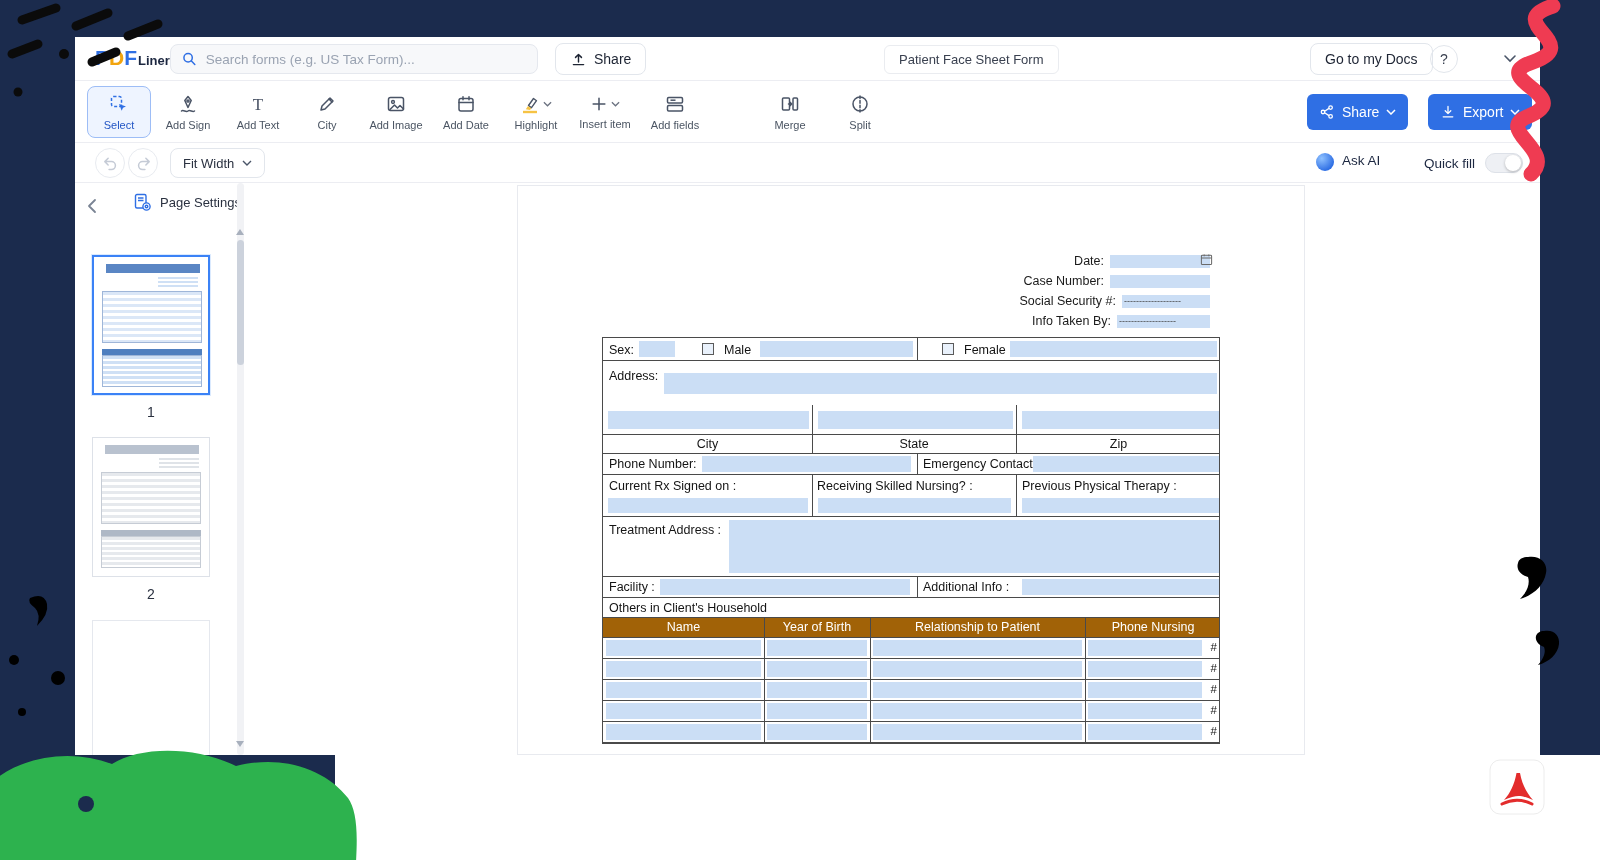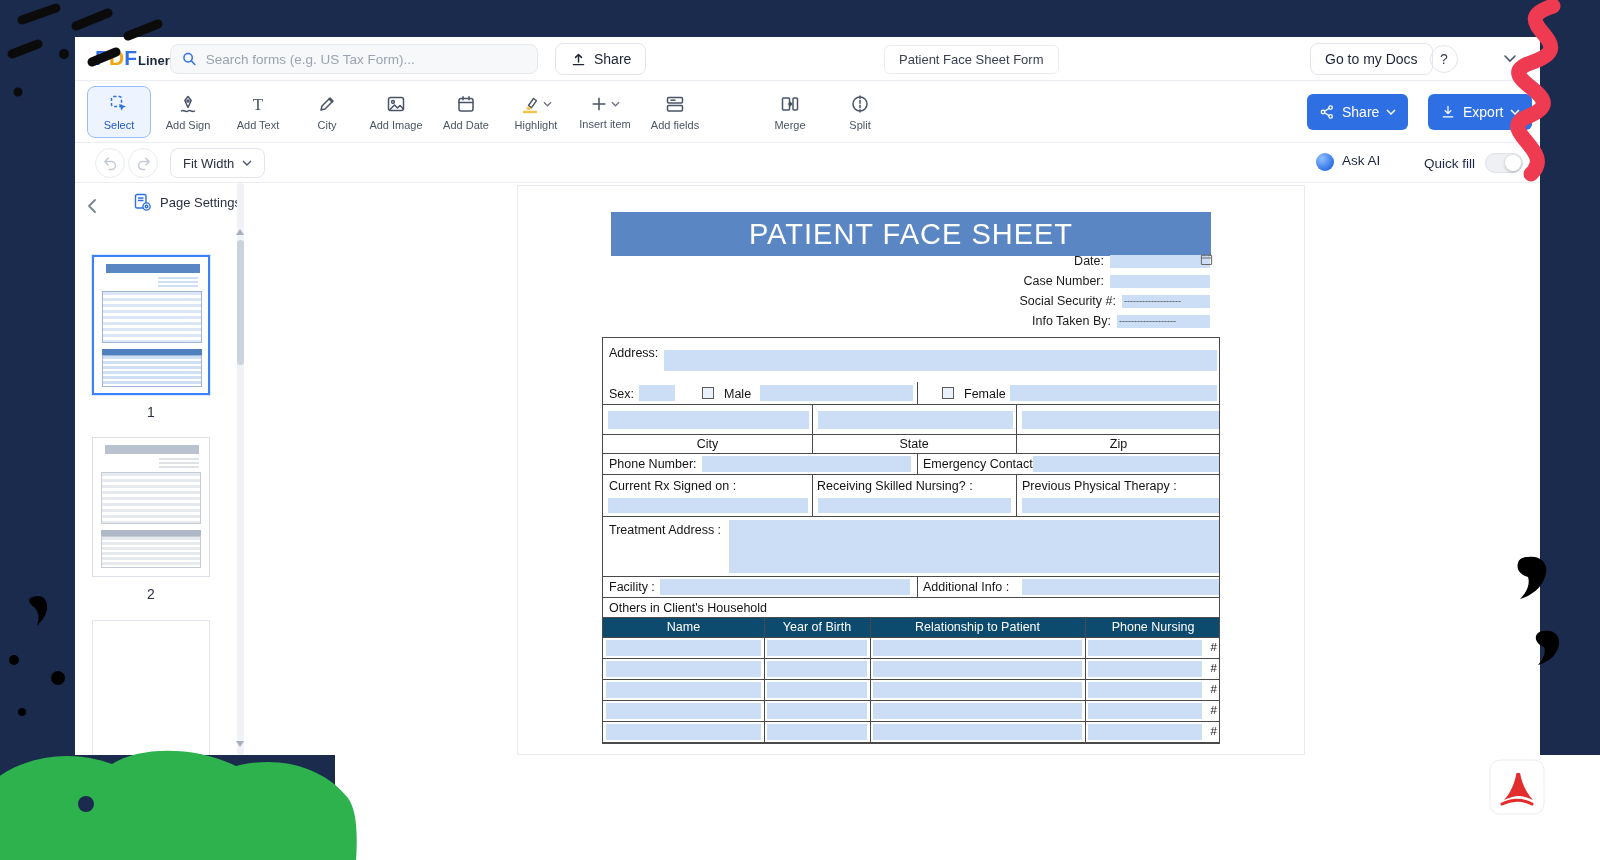--- a/index.html
+++ b/index.html
@@ -79,21 +79,21 @@
   .mf-a{width:100px}.mf-b{width:88px}.mf-c{width:93px}
   .cal{position:absolute;right:-3px;top:-2px}
   .dash{font-size:9px;color:#444;line-height:13px;padding-left:2px;white-space:nowrap;overflow:hidden;display:block}
   .t{position:absolute;left:84px;top:151px;width:618px;border:1px solid #4a4a4a}
   .tr{position:relative;border-bottom:1px solid #4a4a4a;background:#fff}
   .tr.noline{border-bottom:none}
   .lab{position:absolute;font-size:12.5px;color:#141414;white-space:nowrap}
   .f{position:absolute;background:#cbdef5;cursor:text}
   .vd{position:absolute;top:0;bottom:0;width:1px;background:#4a4a4a}
   .cb{position:absolute;width:12px;height:12px;border:1px solid #5a5a5a;background:#e9f1fb;cursor:pointer}
-  .thead{background:#0c4a6e}
+  .thead{background:#a16207}
   .thc{position:absolute;top:2px;font-size:12.5px;text-align:center;color:#fff}
   .cc{position:absolute;top:2px;font-size:12.5px;text-align:center;color:#141414}
   .hash{position:absolute;font-size:11.5px;color:#141414;top:3px;width:14px;text-align:right}
 </style>
 </head>
 <body>
 
 <div class="stage">
 
   <div class="editor">
@@ -321,21 +321,20 @@
 
       <div class="thumb t3"></div>
 
       <div class="sb-track"></div>
       <div class="sb-up"></div>
       <div class="sb-thumb"></div>
       <div class="sb-down"></div>
     </div>
 
     <div class="page">
-      <div class="ftitle">PATIENT FACE SHEET</div>
 
       <div class="meta">
         <div class="mrow">
           <span>Date:</span>
           <span class="mfield mf-a">
             <svg class="cal" width="13" height="13" viewBox="0 0 14 14" fill="none" stroke="#6a6a6a" stroke-width="1.1">
                 <rect x="1.5" y="2.5" width="11" height="10" rx="1"></rect>
                 <path d="M1.5 5.5 h11 M4.5 1.5 v2 M9.5 1.5 v2"></path>
               </svg>
           </span>
@@ -353,36 +352,36 @@
         <div class="mrow">
           <span>Info Taken By:</span>
           <span class="mfield mf-c">
               <span class="dash">-------------------</span>
             </span>
         </div>
       </div>
 
       <div class="t">
 
-
-        <div class="tr noline" style="height:44px">
-          <span class="lab" style="left:6px;top:8px">Address:</span>
-          <div class="f" style="left:61px;top:12px;width:553px;height:21px"></div>
-        </div>
 
         <div class="tr" style="height:23px">
           <span class="lab" style="left:6px;top:5px">Sex:</span>
           <div class="f" style="left:36px;top:3px;width:36px;height:16px"></div>
           <div class="cb" style="left:99px;top:5px"></div>
           <span class="lab" style="left:121px;top:5px">Male</span>
           <div class="f" style="left:157px;top:3px;width:153px;height:16px"></div>
           <div class="vd" style="left:314px"></div>
           <div class="cb" style="left:339px;top:5px"></div>
           <span class="lab" style="left:361px;top:5px">Female</span>
           <div class="f" style="left:407px;top:3px;width:207px;height:16px"></div>
+        </div>
+
+        <div class="tr noline" style="height:44px">
+          <span class="lab" style="left:6px;top:8px">Address:</span>
+          <div class="f" style="left:61px;top:12px;width:553px;height:21px"></div>
         </div>
 
         <div class="tr" style="height:29px;border-bottom:none">
           <div class="f" style="left:5px;top:6px;width:201px;height:18px"></div>
           <div class="vd" style="left:209px"></div>
           <div class="f" style="left:215px;top:6px;width:195px;height:18px"></div>
           <div class="vd" style="left:413px"></div>
           <div class="f" style="left:419px;top:6px;width:197px;height:18px"></div>
         </div>
 

